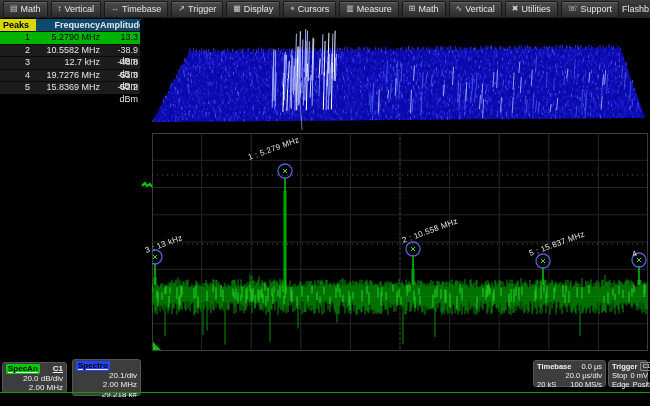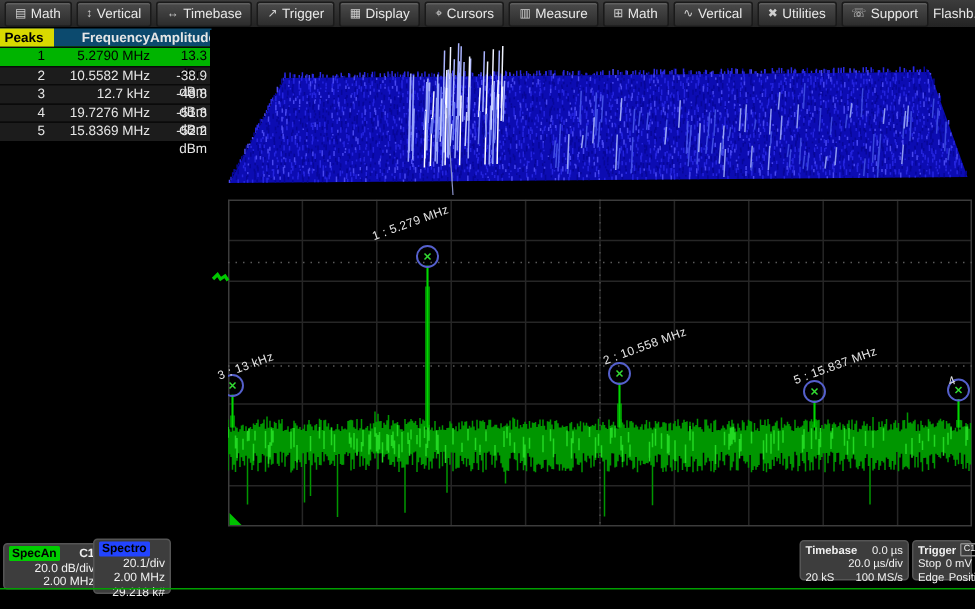--- a/index.html
+++ b/index.html
@@ -44,21 +44,21 @@
   .annotation{
     position:absolute;font-size:8px;color:#e4e4e4;letter-spacing:.3px;white-space:nowrap;
     transform:rotate(-20deg);transform-origin:left bottom;
   }
   .edge-marker{position:absolute;left:141px;top:179px;width:13px;height:13px;}
   
   .descbox{
     position:absolute;background:#3d3d3d;border-radius:3px;border:1px solid #555;
     font-size:8px;line-height:9.5px;color:#f0f0f0;box-sizing:border-box;padding:1px 3px 1px 3px;
   }
-  .descbox .trow{display:flex;justify-content:space-between;align-items:center;font-weight:bold;}
+  .descbox .trow{display:flex;justify-content:space-between;align-items:center;font-weight:bold;text-decoration:underline;}
   .tag{padding:0 2px;border-radius:1px;font-weight:bold;color:#000;}
   .tag.green{background:#00cc00;}
   .tag.blue{background:#2244ff;color:#000;}
   .rline{text-align:right;}
   
   .sumbox{
     position:absolute;background:#3d3d3d;border-radius:3px;border:1px solid #555;
     font-size:7.5px;line-height:9px;color:#f0f0f0;box-sizing:border-box;padding:1px 3px;
   }
   .sumbox .row{display:flex;justify-content:space-between;gap:3px;white-space:nowrap;}
@@ -246,21 +246,21 @@
 
   <div class="descbox" style="left:2px;top:362px;width:65px;height:31px;">
     <div class="trow">
       <span class="tag green">SpecAn</span>
       <span>C1</span>
     </div>
     <div class="rline">20.0 dB/div</div>
     <div class="rline">2.00 MHz</div>
   </div>
 
-  <div class="descbox" style="left:62px;top:359px;width:52px;height:37px;">
+  <div class="descbox" style="left:72px;top:359px;width:69px;height:37px;">
     <div class="trow">
       <span class="tag blue">Spectro</span>
     </div>
     <div class="rline">20.1/div</div>
     <div class="rline">2.00 MHz</div>
     <div class="rline">29.218 k#</div>
   </div>
 
   <div class="sumbox" style="left:533px;top:360px;width:73px;height:27px;">
     <div class="row">

